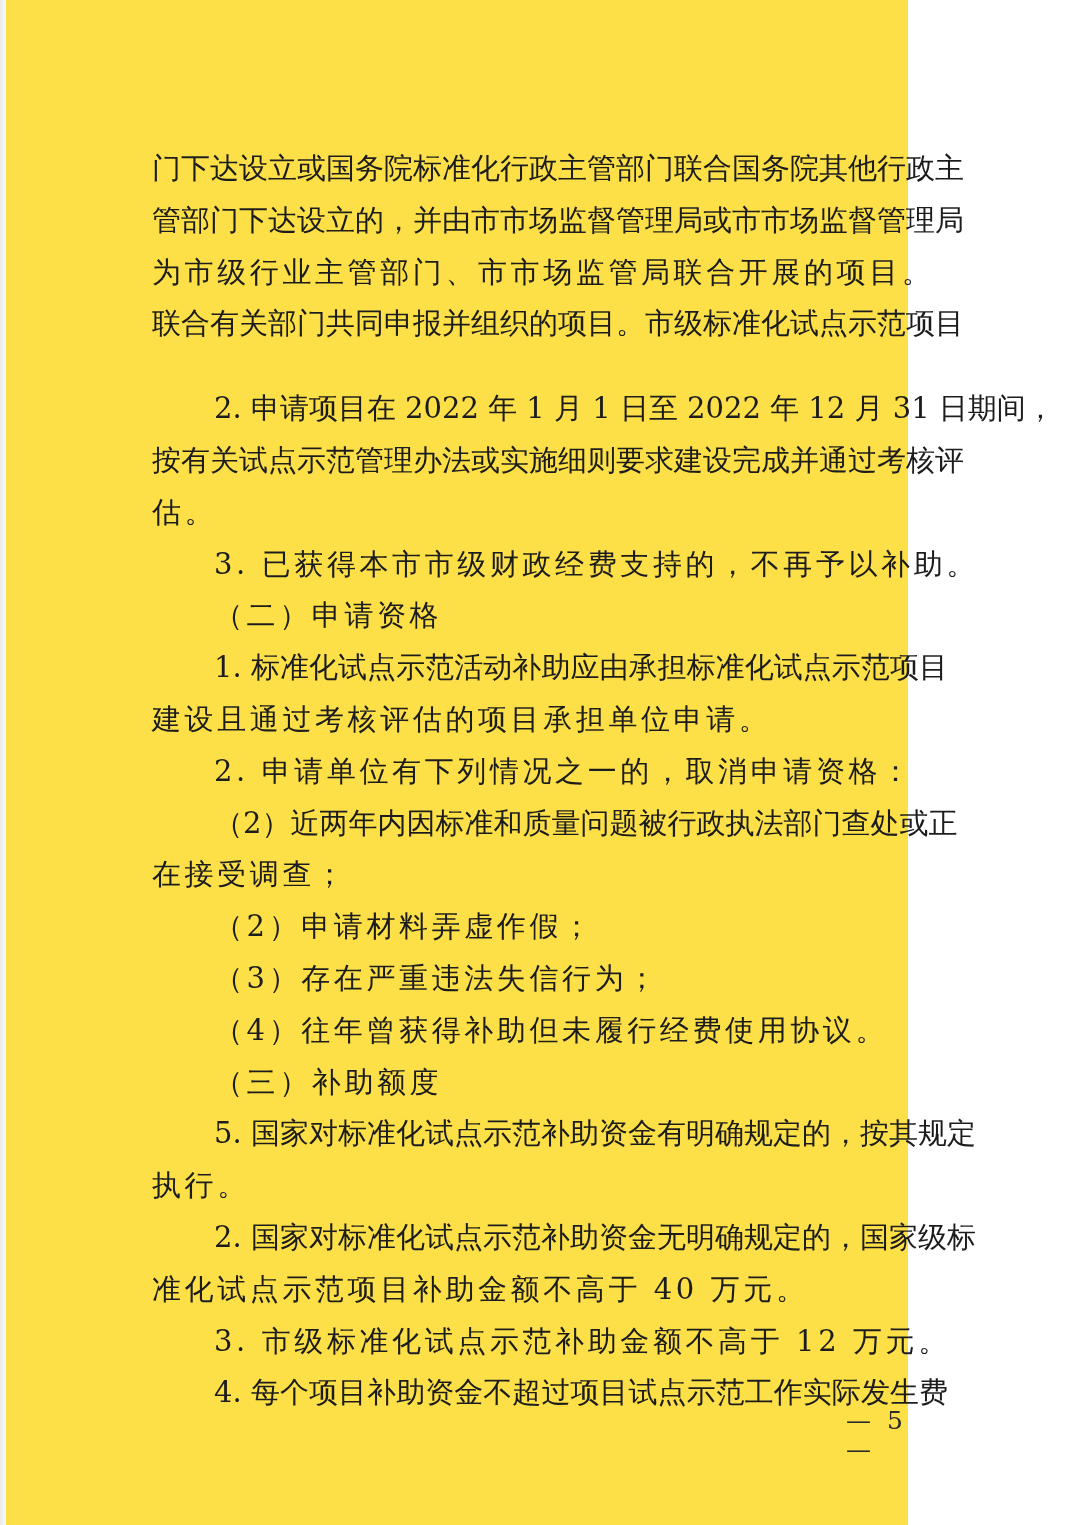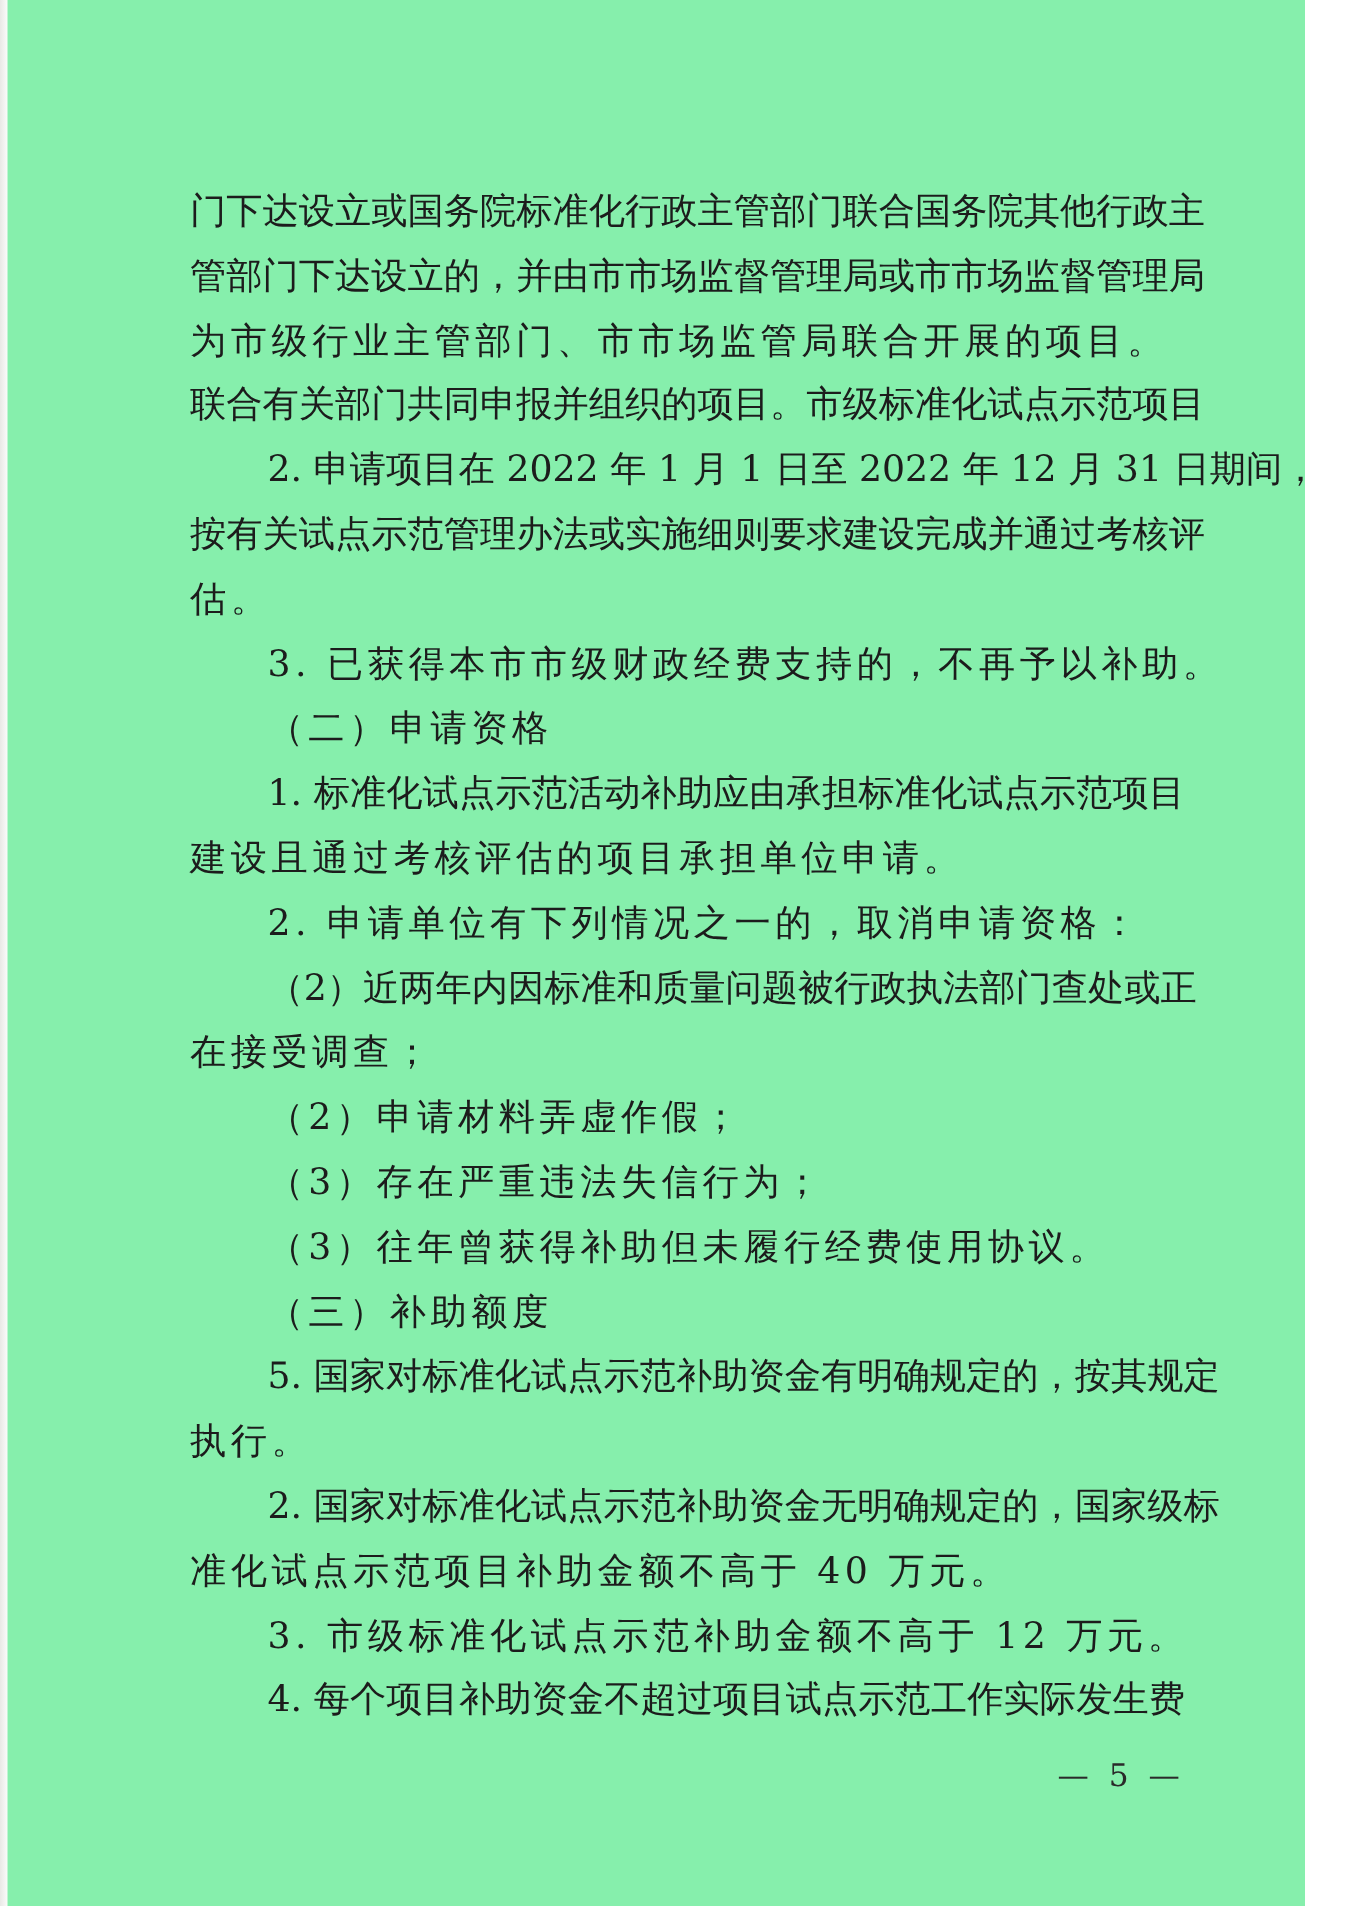--- a/index.html
+++ b/index.html
@@ -11,23 +11,23 @@
     width: 1080px;
     height: 1525px;
     position: relative;
     overflow: hidden;
     font-family: "DejaVu Serif", "Liberation Serif", serif;
     color: #1c1c1c;
   }
   .page {
     position: absolute;
     left: 0; top: 0;
-    width: 1044px;
+    width: 908px;
     height: 1525px;
-    background: #86efac;
+    background: #fde047;
   }
   .edge-left {
     position: absolute;
     left: 0; top: 0;
     width: 6px; height: 1525px;
     background: linear-gradient(to right, #e9e9e6, #fbfbfa);
   }
   .body-text {
     position: absolute;
     left: 152px;
@@ -63,33 +63,33 @@
 <body>
 
 <div class="page">
   <div class="edge-left"></div>
 
   <div class="body-text" id="body-text">
       <div class="line justify">门下达设立或国务院标准化行政主管部门联合国务院其他行政主</div>
       <div class="line justify">管部门下达设立的，并由市市场监督管理局或市市场监督管理局</div>
       <div class="line">为市级行业主管部门、市市场监管局联合开展的项目。</div>
       <div class="line justify">联合有关部门共同申报并组织的项目。市级标准化试点示范项目</div>
-      <div class="line indent justify" style="width: 734px;">2. 申请项目在 2022 年 1 月 1 日至 2022 年 12 月 31 日期间，</div>
+      <div class="line indent justify" style="width: 734px; margin-top: 33px;">2. 申请项目在 2022 年 1 月 1 日至 2022 年 12 月 31 日期间，</div>
       <div class="line justify">按有关试点示范管理办法或实施细则要求建设完成并通过考核评</div>
       <div class="line">估。</div>
       <div class="line indent">3. 已获得本市市级财政经费支持的，不再予以补助。</div>
       <div class="line indent">（二）申请资格</div>
       <div class="line indent justify" style="width: 734px;">1. 标准化试点示范活动补助应由承担标准化试点示范项目</div>
       <div class="line">建设且通过考核评估的项目承担单位申请。</div>
       <div class="line indent">2. 申请单位有下列情况之一的，取消申请资格：</div>
       <div class="line indent justify" style="width: 734px;">（2）近两年内因标准和质量问题被行政执法部门查处或正</div>
       <div class="line">在接受调查；</div>
       <div class="line indent">（2）申请材料弄虚作假；</div>
       <div class="line indent">（3）存在严重违法失信行为；</div>
-      <div class="line indent">（3）往年曾获得补助但未履行经费使用协议。</div>
+      <div class="line indent">（4）往年曾获得补助但未履行经费使用协议。</div>
       <div class="line indent">（三）补助额度</div>
       <div class="line indent justify" style="width: 734px;">5. 国家对标准化试点示范补助资金有明确规定的，按其规定</div>
       <div class="line">执行。</div>
       <div class="line indent justify" style="width: 734px;">2. 国家对标准化试点示范补助资金无明确规定的，国家级标</div>
       <div class="line">准化试点示范项目补助金额不高于 40 万元。</div>
       <div class="line indent">3. 市级标准化试点示范补助金额不高于 12 万元。</div>
       <div class="line indent justify" style="width: 734px;">4. 每个项目补助资金不超过项目试点示范工作实际发生费</div>
     </div>
 
   <div class="page-number">— 5 —</div>

